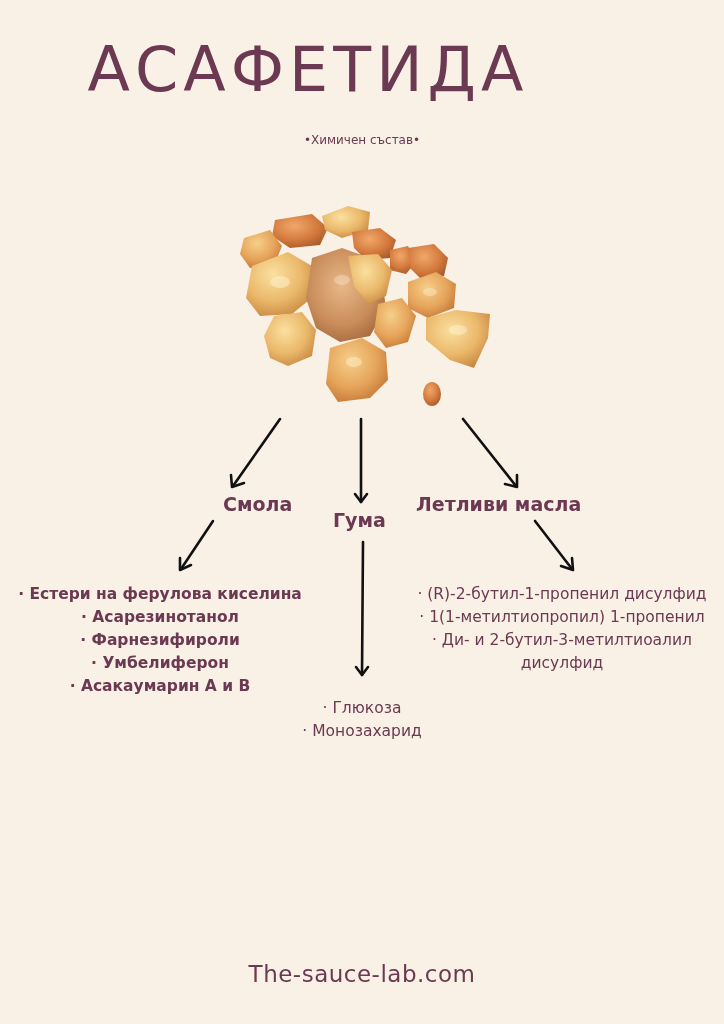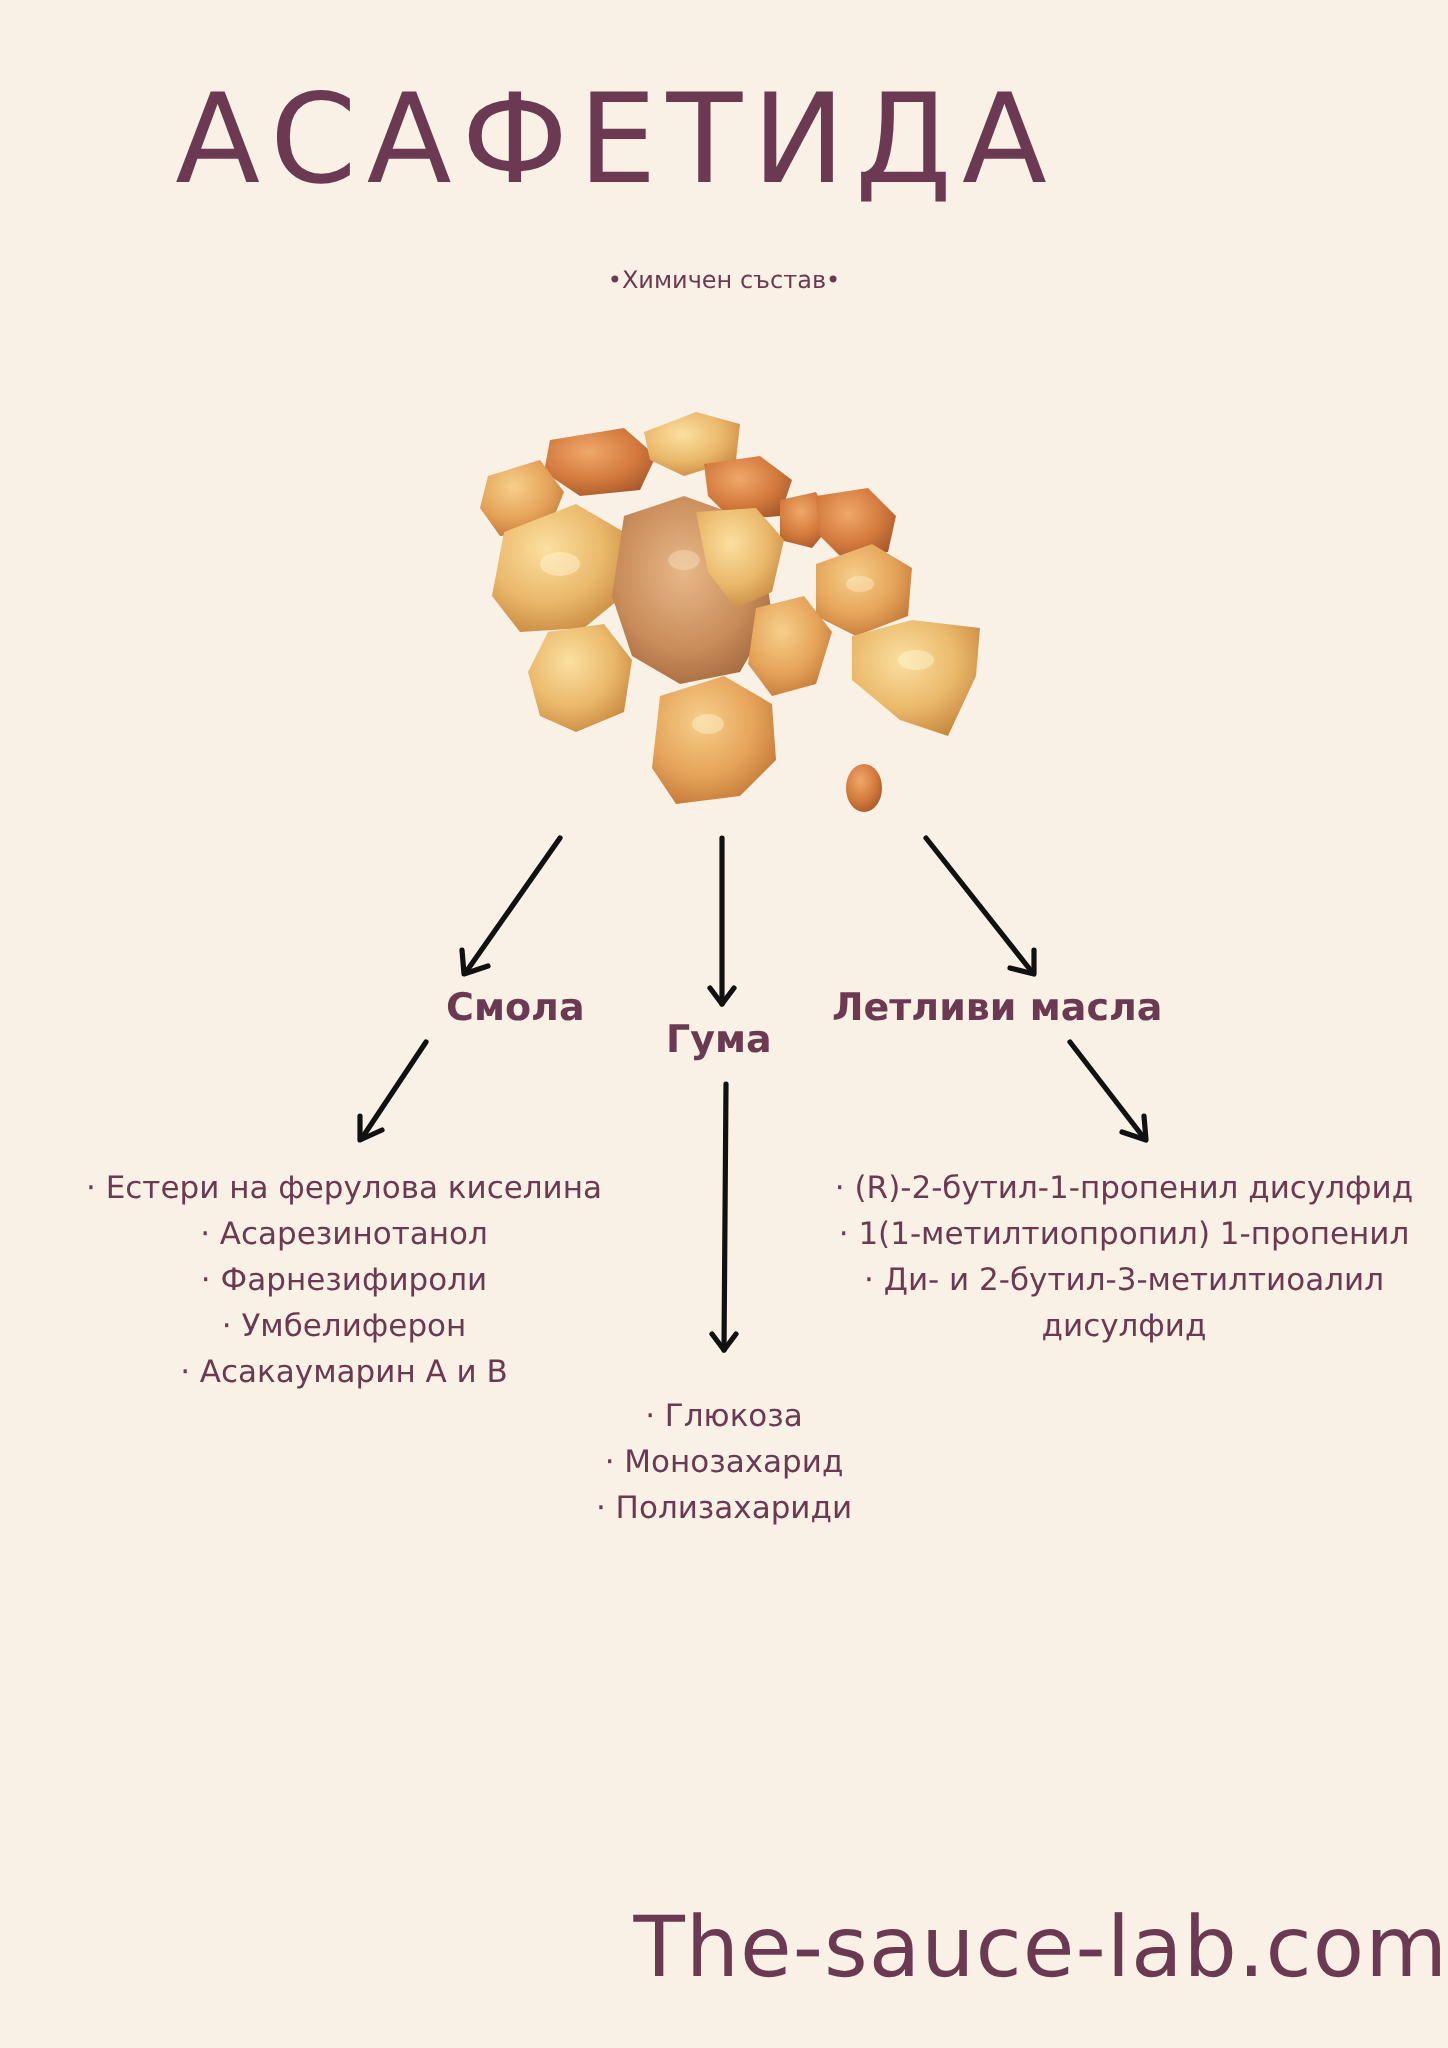--- a/index.html
+++ b/index.html
@@ -69,22 +69,22 @@
       line-height: 23px;
       color: #6b3a52;
       white-space: nowrap;
     }
     .list div { margin: 0; }
     .footer {
       position: absolute;
       left: 0;
       top: 952px;
       width: 724px;
-      text-align: right;
-      font-size: 42px;
+      text-align: center;
+      font-size: 23px;
       color: #6b3a52;
       line-height: 44px;
       letter-spacing: 0.5px;
     }
   </style>
 </head>
 <body>
 
 <div class="title">АСАФЕТИДА</div>
 <div class="subtitle">•Химичен състав•</div>
@@ -170,32 +170,31 @@
       <line x1="535" y1="521" x2="572" y2="569"></line>
       <polyline points="561,566 573,570 572,558"></polyline>
     </g>
   </g>
 </svg>
 
 <div class="cat" style="left:191px; top:492px;margin-left:32px;">Смола</div>
 <div class="cat" style="left:333px; top:508px;">Гума</div>
 <div class="cat" style="left:416px; top:492px;">Летливи масла</div>
 
-<div class="list" style="left:24px; top:583px; width:296px;">
+<div class="list" style="left:12px; top:583px; width:296px;font-weight:bold;">
   <div>· Естери на ферулова киселина</div>
   <div>· Асарезинотанол</div>
   <div>· Фарнезифироли</div>
   <div>· Умбелиферон</div>
   <div>· Асакаумарин А и В</div>
 </div>
 
 <div class="list" style="left:282px; top:697px; width:160px;">
   <div>· Глюкоза</div>
   <div>· Монозахарид</div>
-  <div>· Полизахариди</div>
 </div>
 
 <div class="list" style="left:400px; top:583px; width:324px;">
   <div>· (R)-2-бутил-1-пропенил дисулфид</div>
   <div>· 1(1-метилтиопропил) 1-пропенил</div>
   <div>· Ди- и 2-бутил-3-метилтиоалил</div>
   <div>дисулфид</div>
 </div>
 
 <div class="footer">The-sauce-lab.com</div>

